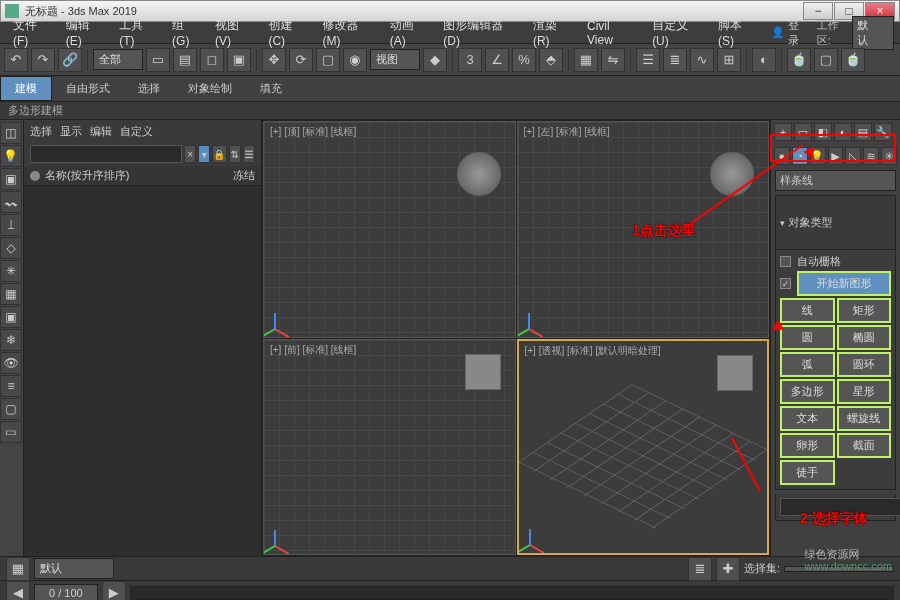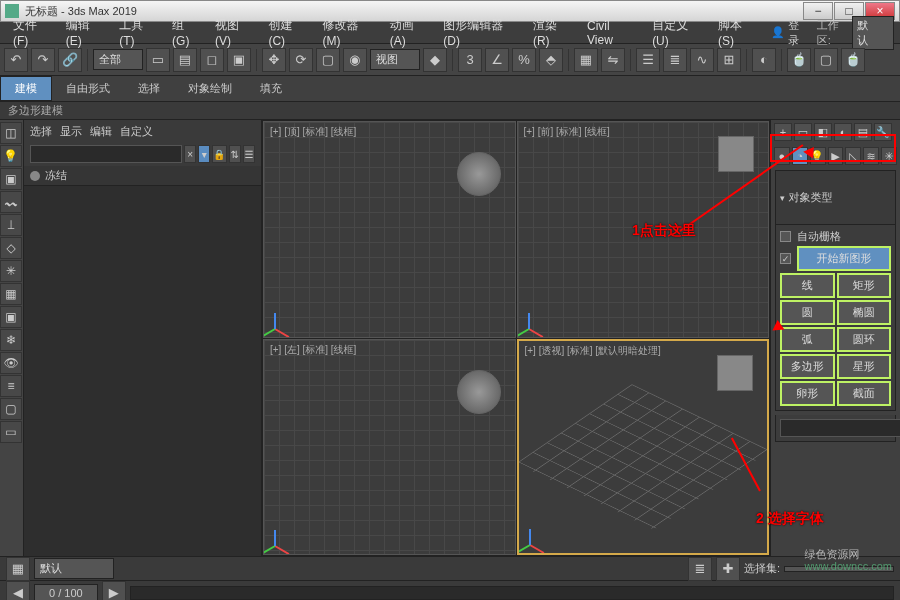--- a/index.html
+++ b/index.html
@@ -200,50 +200,51 @@
     <div class="scene-search">
       <input style="">
       <div class="sbtn">×</div>
       <div class="sbtn" style="background:#5a8cc0">▾</div>
       <div class="sbtn">🔒</div>
       <div class="sbtn">⇅</div>
       <div class="sbtn">☰</div>
     </div>
     <div class="scene-head">
       <span class="dot"></span>
+      <span style="flex:1">名称(按升序排序)</span>
       <span>冻结</span>
     </div>
     <div class="scene-body"></div>
   </div>
 
   <div class="viewports">
     <div class="vp">
       <div class="vplabel">[+] [顶] [标准] [线框]</div>
       <div class="grid"></div>
       <div class="cube3d" style="right:14px; top:30px; border-radius:50%; width:44px;height:44px;background:radial-gradient(#999,#555)"></div>
       <div class="gizmo">
           <div class="ax x"></div>
           <div class="ax y"></div>
           <div class="ax z"></div>
         </div>
     </div>
     <div class="vp">
-      <div class="vplabel">[+] [前] [标准] [线框]</div>
+      <div class="vplabel">[+] [左] [标准] [线框]</div>
       <div class="grid"></div>
-      <div class="cube3d" style="right:14px; top:14px;"></div>
+      <div class="cube3d" style="right:14px; top:30px; border-radius:50%; width:44px;height:44px;background:radial-gradient(#999,#555)"></div>
       <div class="gizmo">
           <div class="ax x"></div>
           <div class="ax y"></div>
           <div class="ax z"></div>
         </div>
     </div>
     <div class="vp">
-      <div class="vplabel">[+] [左] [标准] [线框]</div>
+      <div class="vplabel">[+] [前] [标准] [线框]</div>
       <div class="grid"></div>
-      <div class="cube3d" style="right:14px; top:30px; border-radius:50%; width:44px;height:44px;background:radial-gradient(#999,#555)"></div>
+      <div class="cube3d" style="right:14px; top:14px;"></div>
       <div class="gizmo">
           <div class="ax x"></div>
           <div class="ax y"></div>
           <div class="ax z"></div>
         </div>
     </div>
     <div class="vp active">
       <div class="vplabel">[+] [透视] [标准] [默认明暗处理]</div>
       <div class="pgrid"></div>
       <div class="cube3d" style="right:14px; top:14px;"></div>
@@ -266,20 +267,21 @@
     </div>
     <div class="subtabs">
       <div class="ctab">●</div>
       <div class="ctab" style="background:#6090c0">◔</div>
       <div class="ctab">💡</div>
       <div class="ctab">▶</div>
       <div class="ctab">◺</div>
       <div class="ctab">≋</div>
       <div class="ctab">✳</div>
     </div>
+    <div class="rhdrop">样条线</div>
 
     <div class="rollup">
       <div class="rolltitle">对象类型</div>
       <div class="rollbody">
         <div class="chkrow">
             <span class="chk"></span>
             <span>自动栅格</span>
           </div>
         <div class="chkrow">
             <span class="chk">✓</span>
@@ -295,22 +297,30 @@
           </div>
         <div class="btnrow">
             <div class="pbtn">弧</div>
             <div class="pbtn">圆环</div>
           </div>
         <div class="btnrow">
             <div class="pbtn">多边形</div>
             <div class="pbtn">星形</div>
           </div>
         <div class="btnrow">
+            <div class="pbtn">文本</div>
+            <div class="pbtn">螺旋线</div>
+          </div>
+        <div class="btnrow">
             <div class="pbtn">卵形</div>
             <div class="pbtn">截面</div>
+          </div>
+        <div class="btnrow">
+            <div class="pbtn">徒手</div>
+            <div class="pbtn" style="visibility:hidden"></div>
           </div>
       </div>
     </div>
 
     <div class="rollup">
       <div class="rollbody">
         <div class="chkrow">
           <input style="flex: 1 1 0%; background: rgb(42, 42, 42); border: 1px solid rgb(85, 85, 85); padding: 2px;">
 
         </div>
@@ -336,20 +346,20 @@
     <div class="timeslider"></div>
   </div>
 
 </div>
 
 <div class="redbox" style="left:770px; top:134px; width:126px; height:28px"></div>
 <div class="annot" style="left:632px; top:222px">1点击这里</div>
 <div class="redline" style="left:680px; top:230px; width:150px; transform:rotate(-35deg)"></div>
 <div class="arrowhead" style="left:805px; top:146px; transform:rotate(35deg)"></div>
 
-<div class="annot" style="left:756px; top:510px">2 选择字体</div>
+<div class="annot" style="left:800px; top:510px">2 选择字体</div>
 <div class="redline" style="left:760px; top:490px; width:60px; transform:rotate(-118deg)"></div>
 <div class="arrowhead" style="left:772px; top:320px; transform:rotate(-5deg)"></div>
 
 <div class="watermark">
   <div>绿色资源网</div>
   <div style="color:#5a7;font-size:11px">www.downcc.com</div>
 </div>
 
 </body></html>

